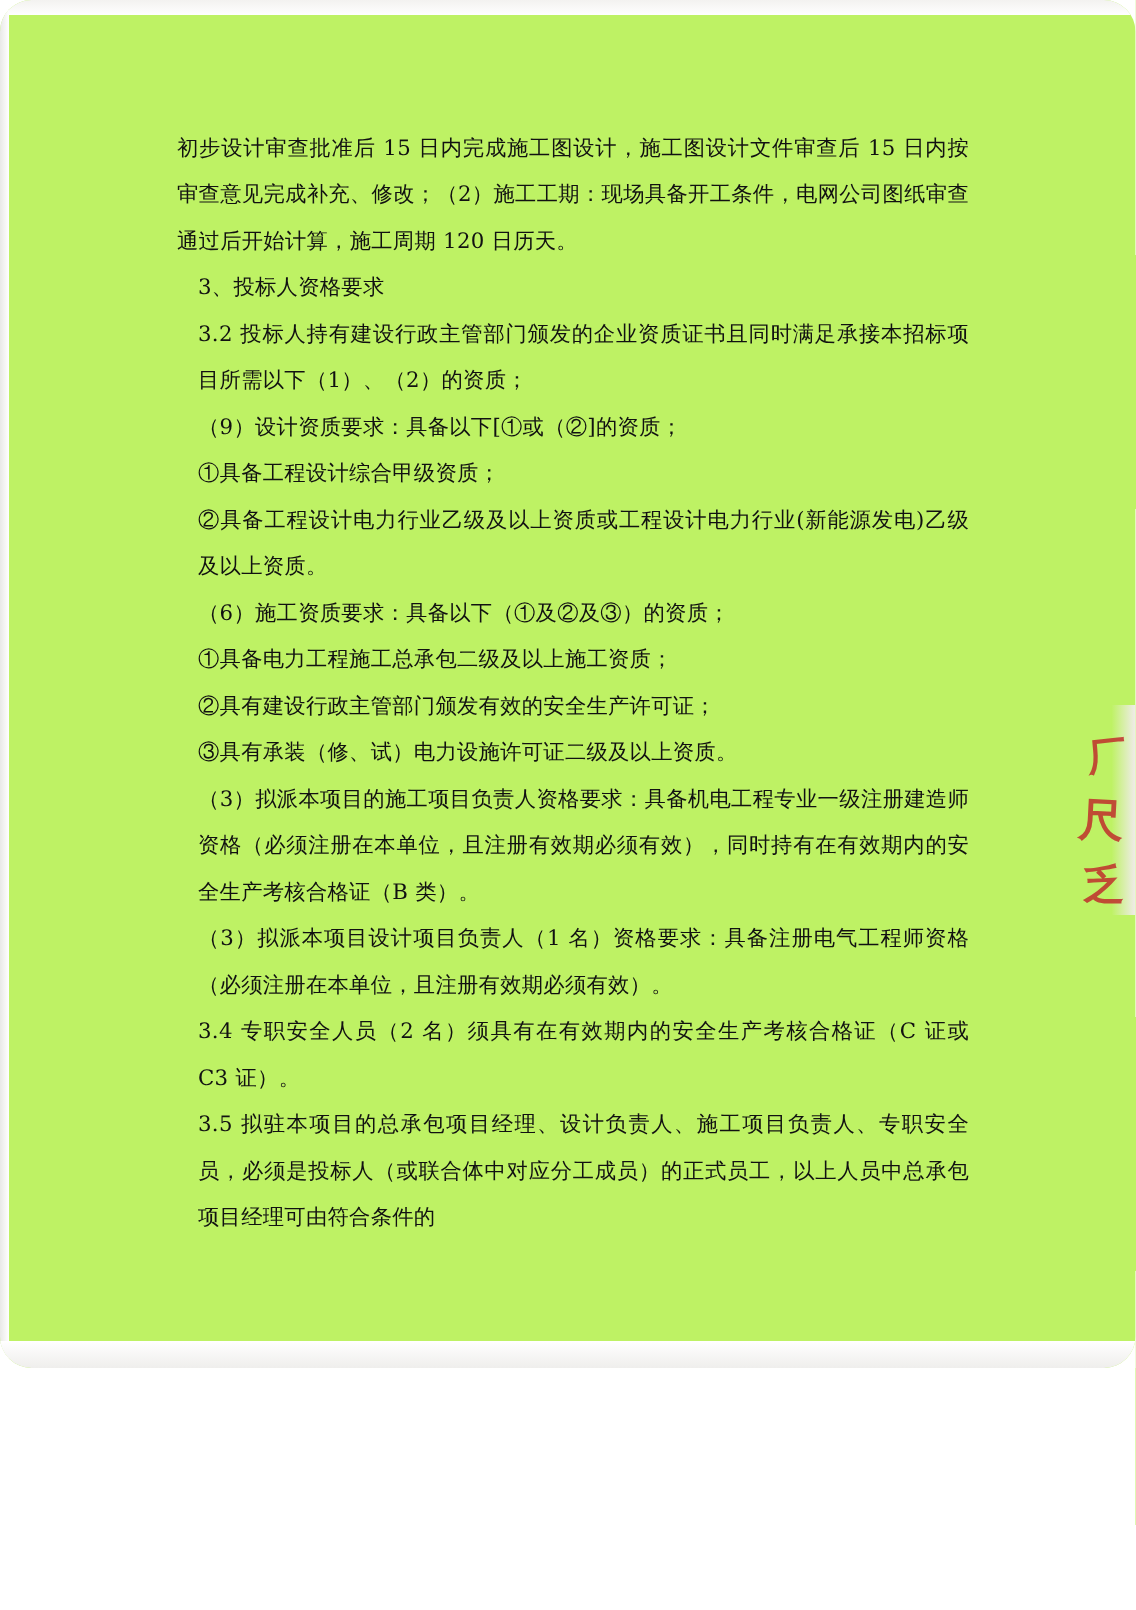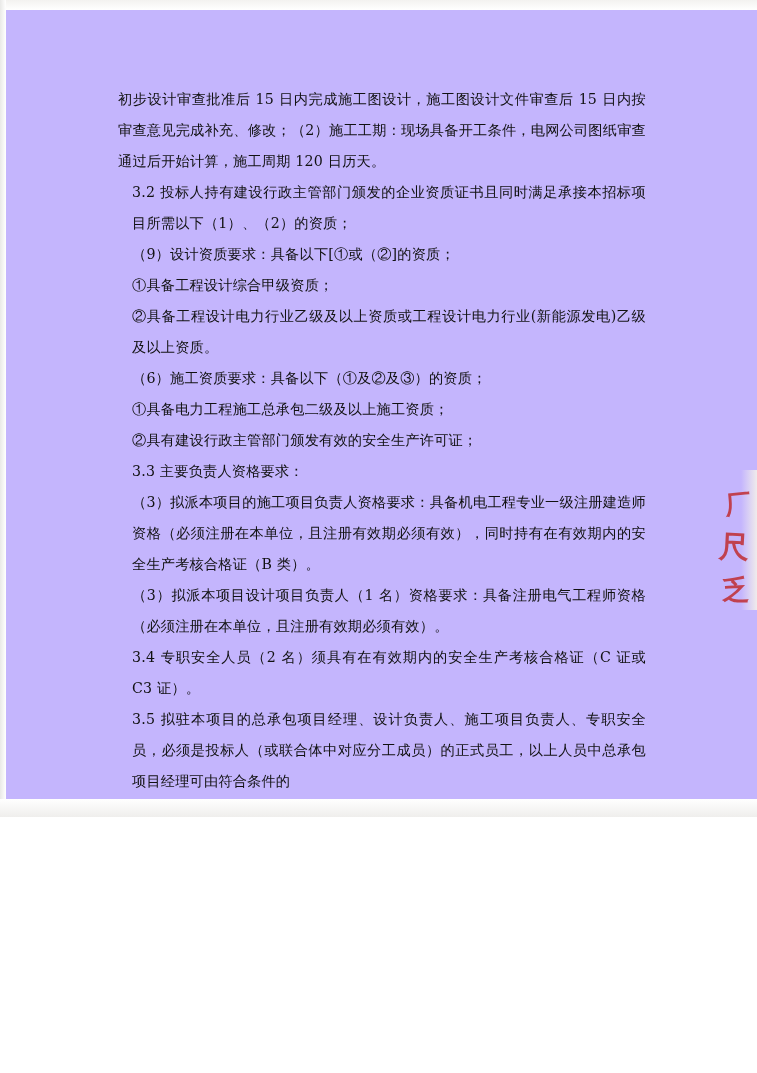--- a/index.html
+++ b/index.html
@@ -6,23 +6,24 @@
     margin: 0;
     padding: 0;
     background: #ffffff;
   }
   body {
     font-family: "DejaVu Sans", "Liberation Sans", sans-serif;
   }
   .page {
     position: relative;
     width: 757px;
-    height: 817px;
-    background: #c4b5fd;
+    height: 912px;
+    background: #bef264;
     overflow: hidden;
+    border-radius: 21px;
   }
   
   .scan-edge-left {
     position: absolute;
     left: 0; top: 0;
     width: 6px; height: 100%;
     background: linear-gradient(to right, #e9e9e7, #ffffff);
   }
   .scan-edge-bottom {
     position: absolute;
@@ -93,28 +94,29 @@
 </head>
 <body>
 
 <div class="page">
   <div class="scan-edge-top"></div>
   <div class="scan-edge-left"></div>
   <div class="scan-edge-bottom"></div>
 
   <div class="doc-body">
     <p class="para">初步设计审查批准后 15 日内完成施工图设计，施工图设计文件审查后 15 日内按审查意见完成补充、修改；（2）施工工期：现场具备开工条件，电网公司图纸审查通过后开始计算，施工周期 120 日历天。</p>
+    <p class="para indent">3、投标人资格要求</p>
     <p class="para indent">3.2 投标人持有建设行政主管部门颁发的企业资质证书且同时满足承接本招标项目所需以下（1）、（2）的资质；</p>
     <p class="para indent">（9）设计资质要求：具备以下[①或（②]的资质；</p>
     <p class="para indent">①具备工程设计综合甲级资质；</p>
     <p class="para indent">②具备工程设计电力行业乙级及以上资质或工程设计电力行业(新能源发电)乙级及以上资质。</p>
     <p class="para indent">（6）施工资质要求：具备以下（①及②及③）的资质；</p>
     <p class="para indent">①具备电力工程施工总承包二级及以上施工资质；</p>
     <p class="para indent">②具有建设行政主管部门颁发有效的安全生产许可证；</p>
-    <p class="para indent">3.3 主要负责人资格要求：</p>
+    <p class="para indent">③具有承装（修、试）电力设施许可证二级及以上资质。</p>
     <p class="para indent">（3）拟派本项目的施工项目负责人资格要求：具备机电工程专业一级注册建造师资格（必须注册在本单位，且注册有效期必须有效），同时持有在有效期内的安全生产考核合格证（B 类）。</p>
     <p class="para indent">（3）拟派本项目设计项目负责人（1 名）资格要求：具备注册电气工程师资格（必须注册在本单位，且注册有效期必须有效）。</p>
     <p class="para indent">3.4 专职安全人员（2 名）须具有在有效期内的安全生产考核合格证（C 证或 C3 证）。</p>
     <p class="para indent">3.5 拟驻本项目的总承包项目经理、设计负责人、施工项目负责人、专职安全员，必须是投标人（或联合体中对应分工成员）的正式员工，以上人员中总承包项目经理可由符合条件的</p>
   </div>
 
   <div class="stamp-strip"></div>
   <div class="stamp stamp-1">厂</div>
   <div class="stamp stamp-2">尺</div>
   <div class="stamp stamp-3">乏</div>

